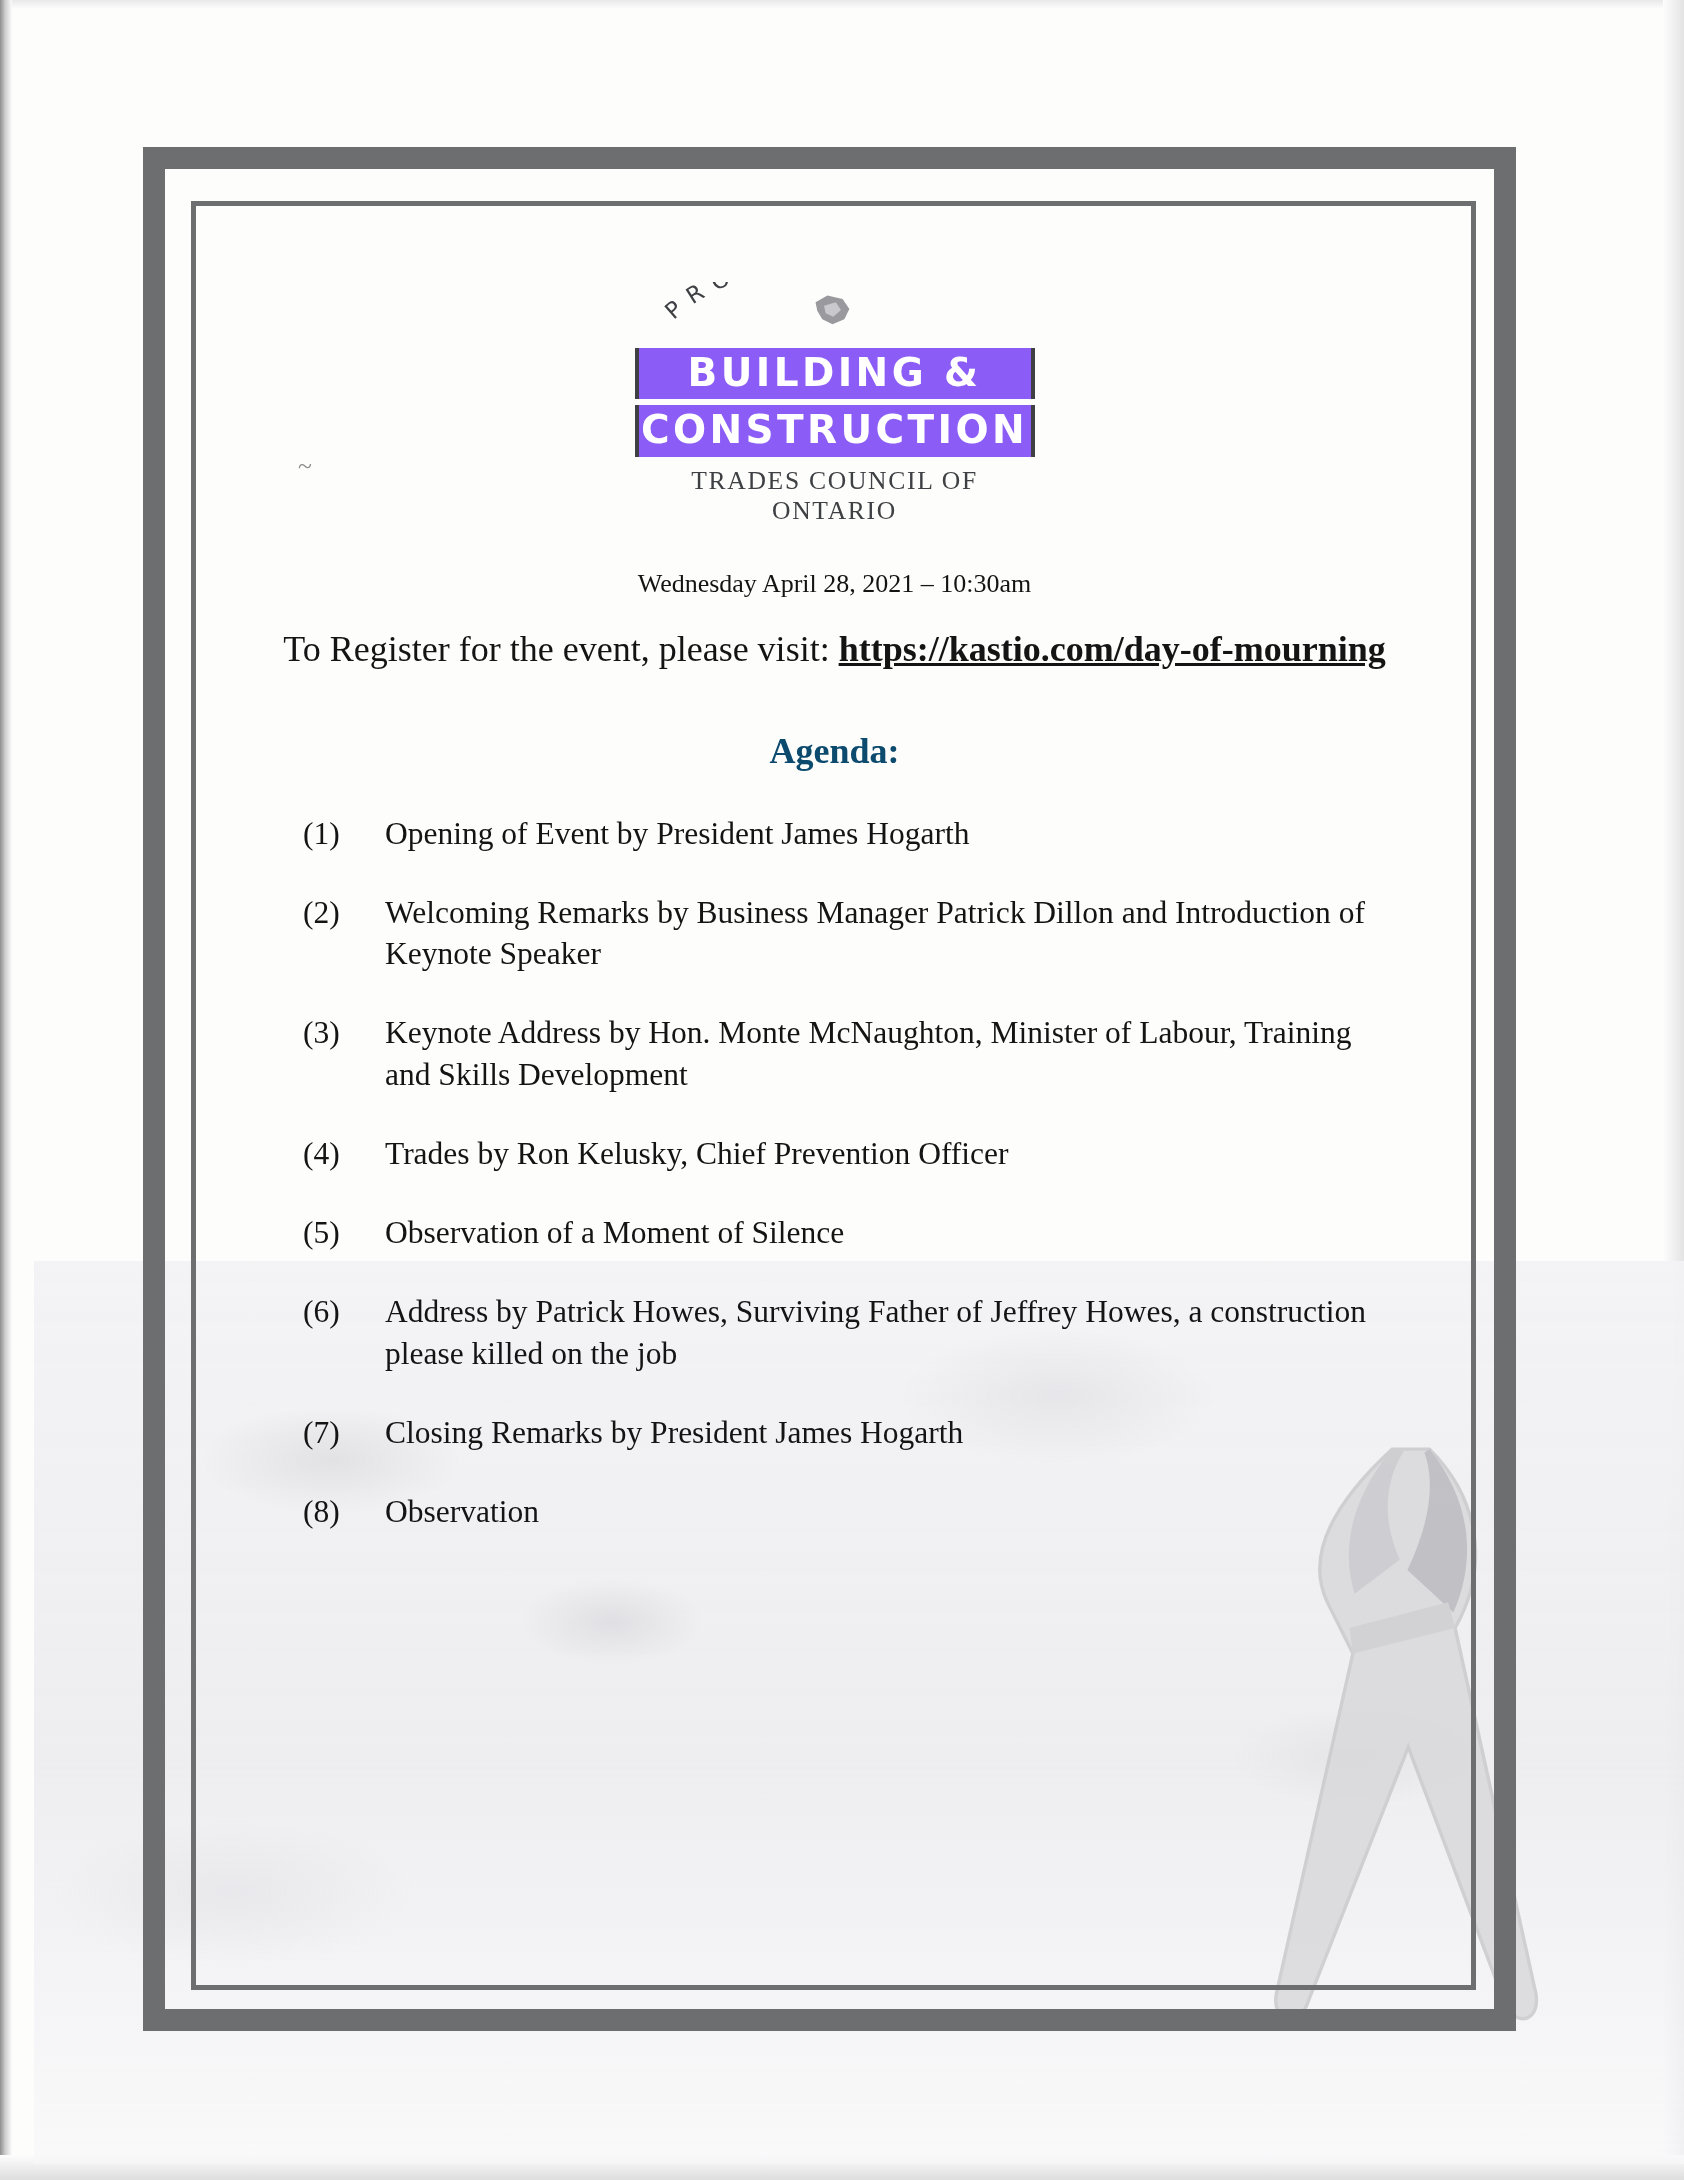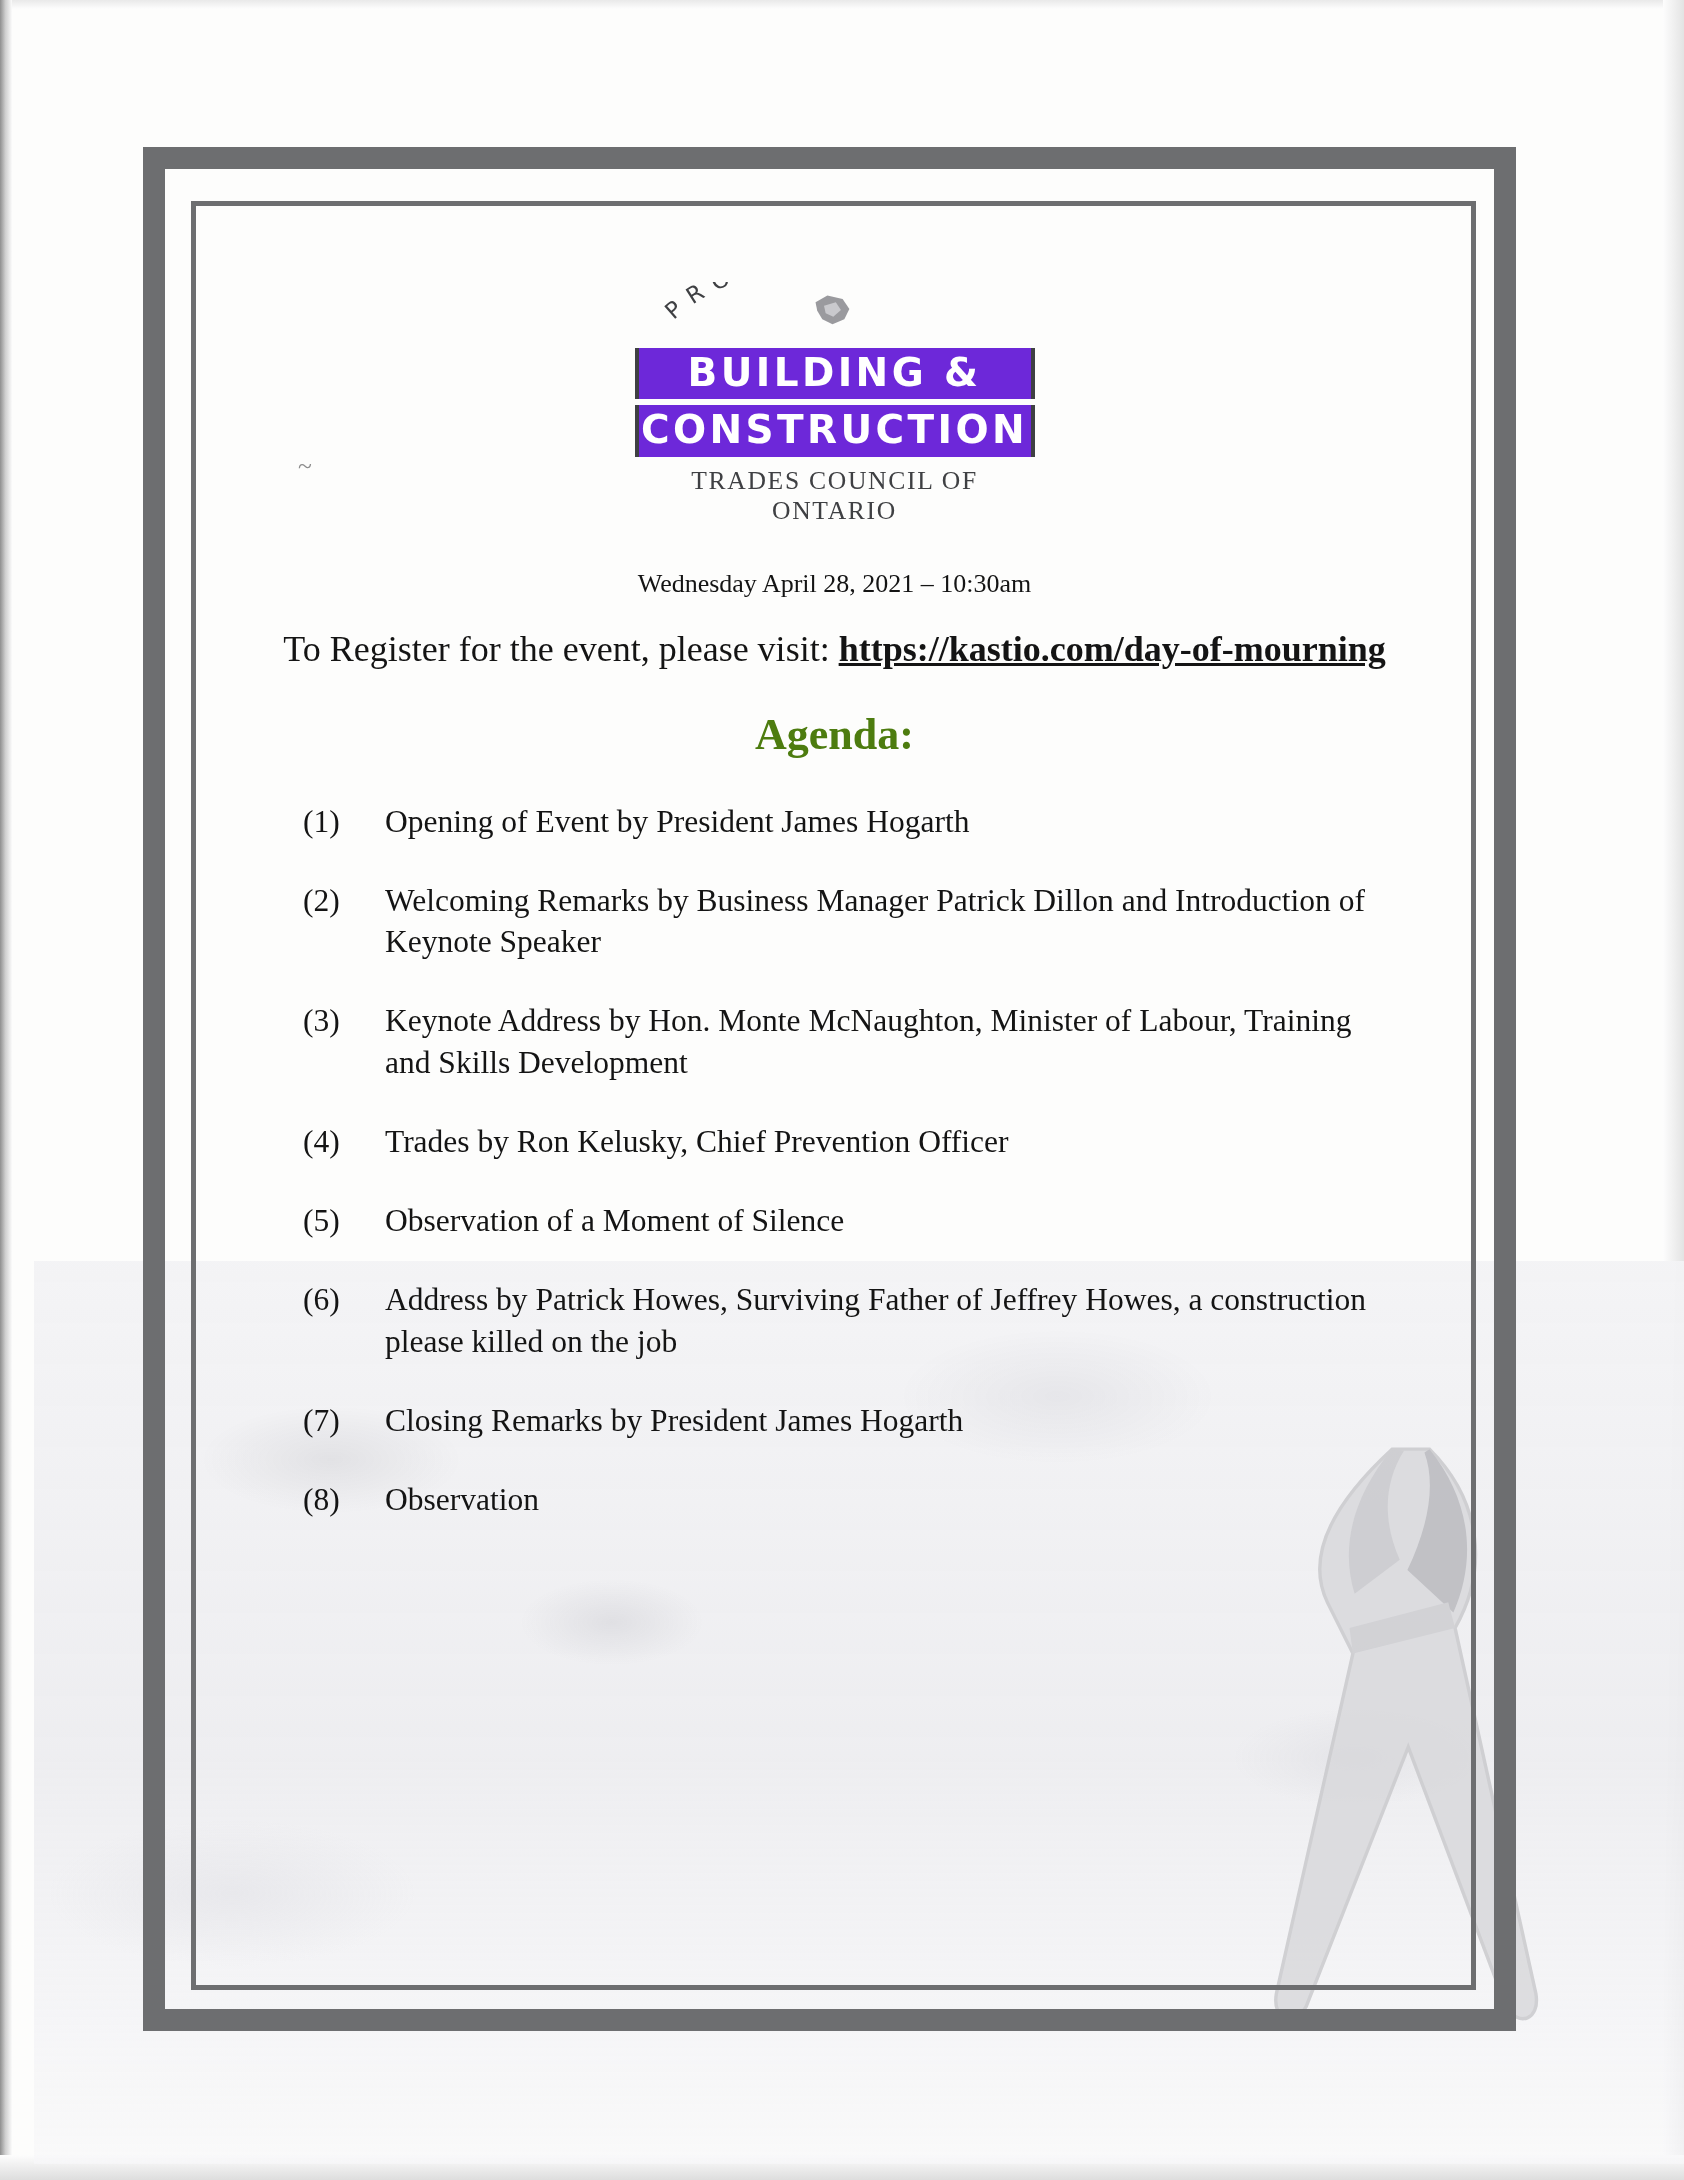--- a/index.html
+++ b/index.html
@@ -106,21 +106,21 @@
     width: 400px;
     margin: 25.6px auto 0 auto;
     position: relative;
   }
   #logo-arc {
     position: relative;
     height: 66px;
   }
   #logo-arc svg { display:block; width: 400px; height: 66px; }
   .logo-bar {
-    background: #6d28d9;
+    background: #8b5cf6;
     color: #ffffff;
     font-family: "DejaVu Sans", sans-serif;
     font-weight: bold;
     letter-spacing: 3.4px;
     text-align: center;
     padding: 5.1px 0 7.7px 0;
     font-size: 39px;
     line-height: 1;
     border-left: 4.3px solid #3f4043;
     border-right: 4.3px solid #3f4043;
@@ -153,24 +153,24 @@
     font-size: 36px;
     margin-top: 29px;
     color: #141414;
   }
   #register a, #register .link {
     font-weight: bold;
     text-decoration: underline;
     color: #141414;
   }
   #agenda-heading {
-    font-size: 44px;
-    font-weight: bold;
-    margin-top: 39px;
-    color: #4d7c0f;
+    font-size: 36px;
+    font-weight: bold;
+    margin-top: 60px;
+    color: #0c4a6e;
   }
 
   
   #agenda-list {
     margin: 41px 0 0 0;
     padding: 0 0 0 31px;
     list-style: none;
     text-align: left;
   }
   #agenda-list li {

